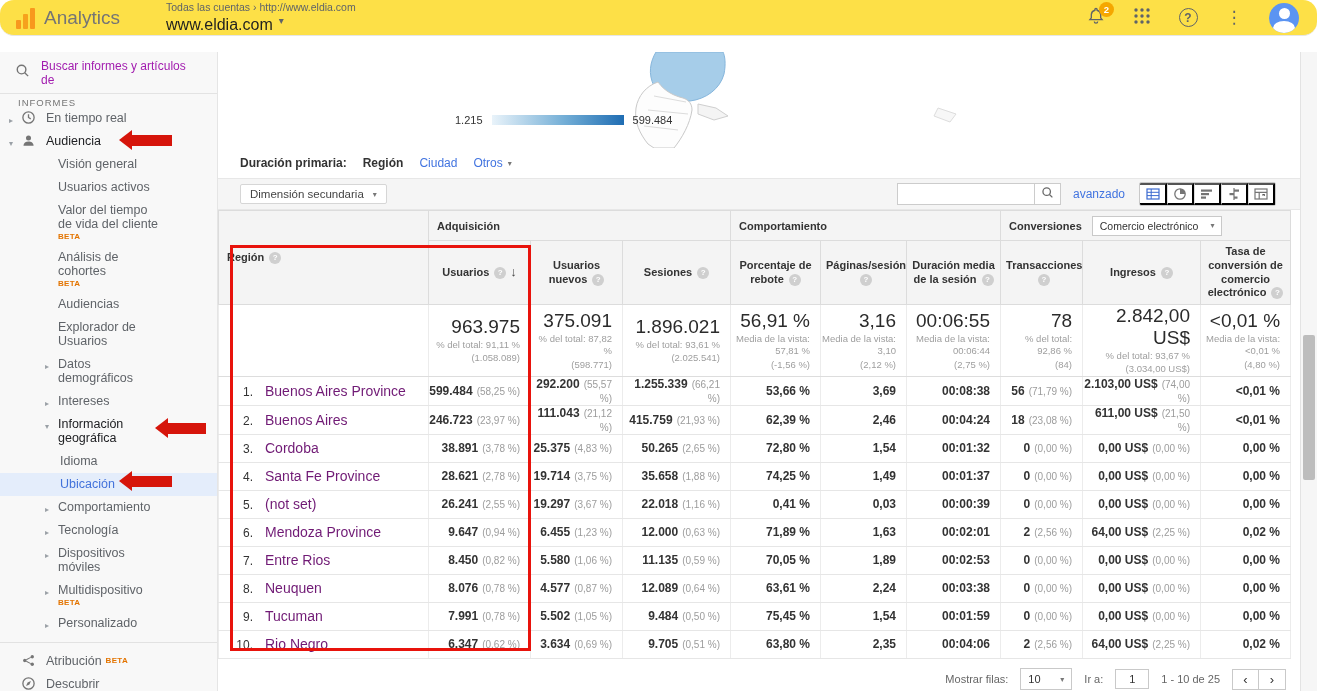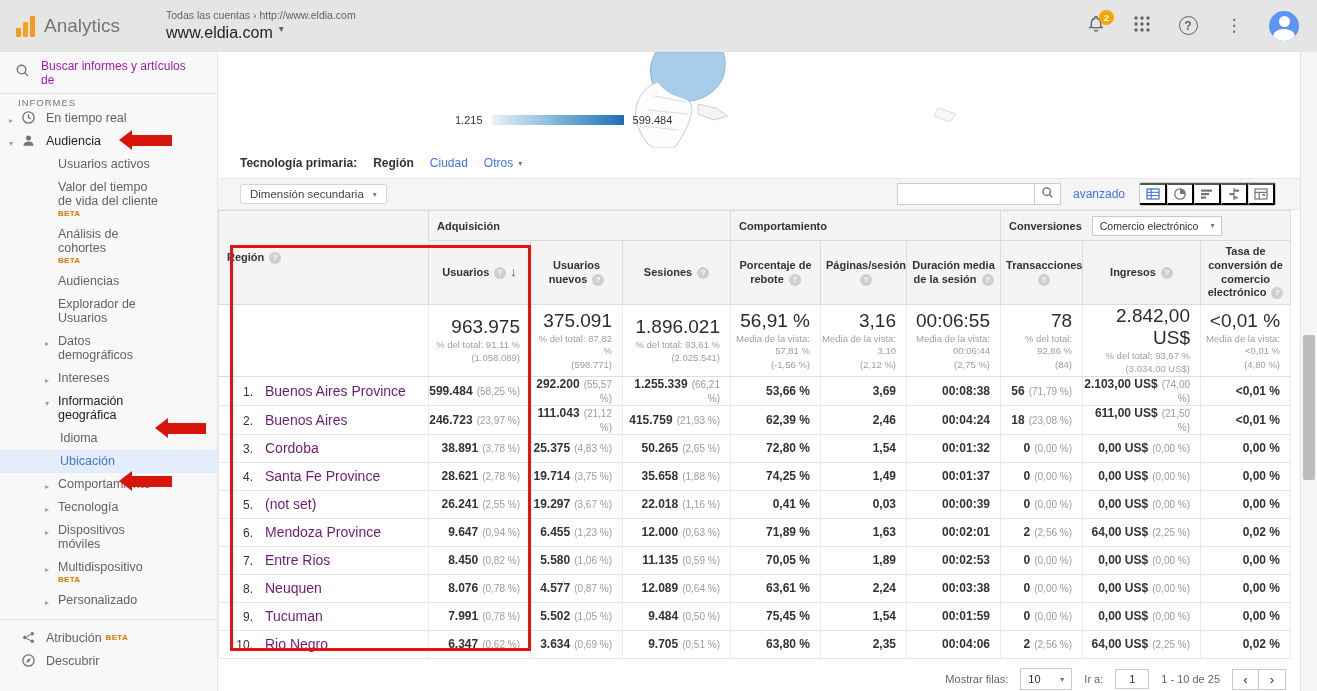--- a/index.html
+++ b/index.html
@@ -1,22 +1,22 @@
 <!DOCTYPE html>
 <html><head>
 <meta charset="utf-8">
 <style>
   *{margin:0;padding:0;box-sizing:border-box;}
   html,body{width:1317px;height:691px;overflow:hidden;background:#fff;
     font-family:"Liberation Sans","DejaVu Sans",sans-serif;color:#333;}
   .app{position:relative;width:1317px;height:691px;}
 
   
-  .header{position:absolute;top:0;left:0;right:0;height:52px;background:#e5e5e5;
-    border-bottom:1px solid #e6e6e6;display:flex;align-items:center;z-index:5;}
+  .header{position:absolute;top:0;left:0;right:0;height:36px;background:#fde047;
+    border-bottom:1px solid #e6e6e6;display:flex;align-items:center;z-index:5;border-radius:14px;}
   .logo{display:flex;align-items:flex-end;gap:2px;margin-left:16px;height:22px;cursor:pointer;}
   .lb{width:5px;background:#f8981d;border-radius:1px;display:inline-block;}
   .lb1{height:9px}.lb2{height:15px;background:#f6a21d}.lb3{height:21px}
   .app-name{font-size:19px;color:#757575;margin-left:9px;}
   .acct{margin-left:46px;line-height:1.2;}
   .acct-path{font-size:10.5px;color:#5f6368;}
   .acct-name-row{display:flex;gap:6px;margin-top:2px;cursor:pointer;}
   .acct-name{font-size:16px;color:#1f1f1f;}
   .acct-caret{font-size:10px;color:#5f6368;}
   .header-icons{margin-left:auto;display:flex;align-items:center;gap:24px;margin-right:18px;}
@@ -197,20 +197,21 @@
     <div class="informes">INFORMES</div>
     <nav id="sidebar-menu">
         <div class="nav-item indent-0"><span class="nav-caret">▸</span><span class="nav-icon"><svg width="15" height="15" viewBox="0 0 16 16">
               <circle cx="8" cy="8" r="6" fill="none" stroke="#757575" stroke-width="1.4"></circle>
               <path d="M8 4.6V8l2.4 1.5" fill="none" stroke="#757575" stroke-width="1.4"></path>
             </svg></span><span class="nav-label">En tiempo real</span></div>
         <div class="nav-item indent-0 emph"><span class="nav-caret">▾</span><span class="nav-icon"><svg width="15" height="15" viewBox="0 0 16 16">
               <circle cx="8" cy="5.4" r="2.7" fill="#757575"></circle>
               <path d="M2.6 13.6c0-3 2.4-4.6 5.4-4.6s5.4 1.6 5.4 4.6z" fill="#757575"></path>
             </svg></span><span class="nav-label">Audiencia</span></div>
+        <div class="nav-item indent-1"><span class="nav-label">Visión general</span></div>
         <div class="nav-item indent-1"><span class="nav-label">Usuarios activos</span></div>
         <div class="nav-item indent-1"><span class="nav-label">Valor del tiempo
 de vida del cliente</span><span class="beta beta-block">BETA</span></div>
         <div class="nav-item indent-1"><span class="nav-label">Análisis de
 cohortes</span><span class="beta beta-block">BETA</span></div>
         <div class="nav-item indent-1"><span class="nav-label">Audiencias</span></div>
         <div class="nav-item indent-1"><span class="nav-label">Explorador de
 Usuarios</span></div>
         <div class="nav-item indent-1"><span class="nav-caret">▸</span><span class="nav-label">Datos
 demográficos</span></div>
@@ -249,21 +250,21 @@
         <path d="M540,56 L558,62 L552,70 L536,64 Z" fill="#f7f7f7" stroke="#dddddd" stroke-width="1"></path>
       </svg>
       <div class="legend">
         <span>1.215</span>
         <span class="legend-bar"></span>
         <span>599.484</span>
       </div>
     </div>
 
     <div class="dim-row">
-      <span class="dim-label">Tecnología primaria:</span>
+      <span class="dim-label">Duración primaria:</span>
       <span class="dim-selected">Región</span>
       <span class="dim-link">Ciudad</span>
       <span class="dim-link">
         <span>Otros</span>
         <span class="caret-sm">▾</span>
       </span>
     </div>
 
     <div class="toolbar">
       <div class="sec-dim-btn">

